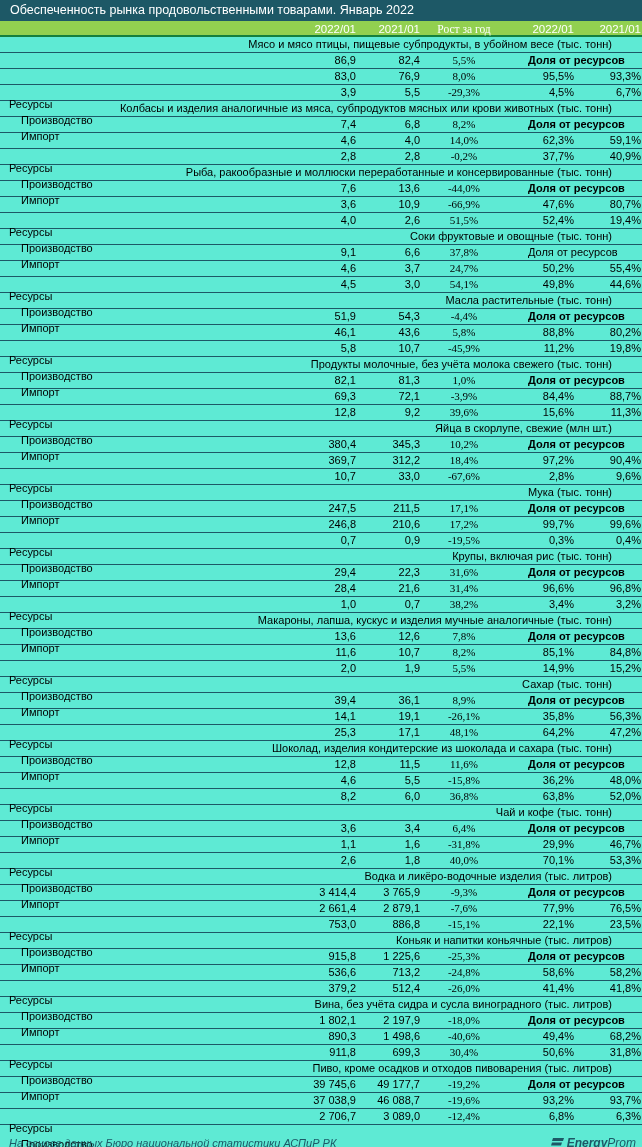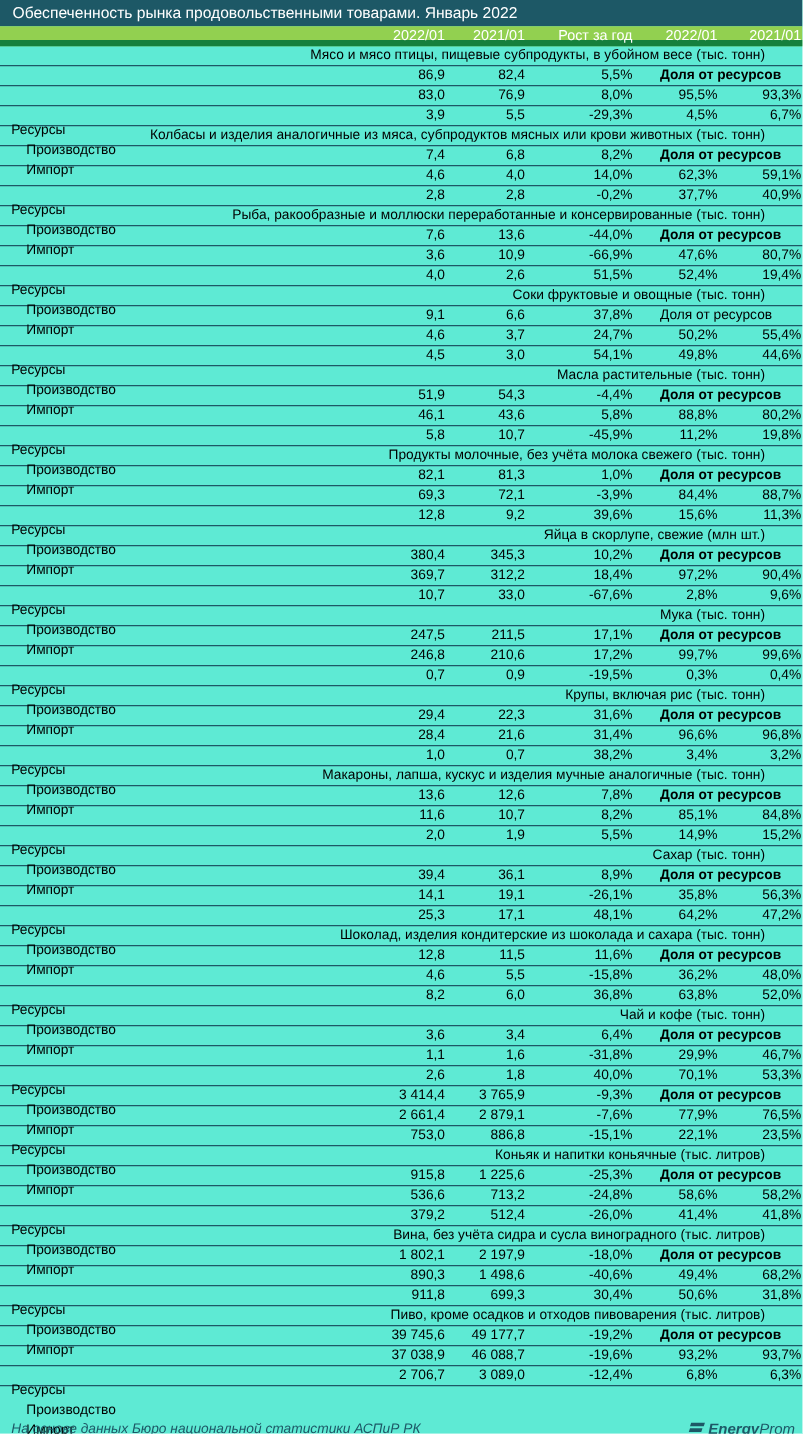--- a/index.html
+++ b/index.html
@@ -5,28 +5,28 @@
     * { box-sizing: border-box; margin: 0; padding: 0; }
     html, body { width: 642px; height: 1147px; background: #ffffff; overflow: hidden; }
     body { font-family: "Liberation Sans", sans-serif; color: #000; font-size: 11px; }
     .page { width: 642px; height: 1147px; position: relative; background: #5eead4; }
     .title-bar {
       height: 21px; background: #1d5866; color: #ffffff;
       font-size: 12.5px; line-height: 21px; padding-left: 10px; white-space: nowrap;
     }
     .col-header {
       display: flex; height: 16px; background: #92d050; color: #ffffff;
-      font-size: 11.5px; line-height: 16px; border-bottom: 5px solid #15803d;
+      font-size: 11.5px; line-height: 16px; border-bottom: 2px solid #15803d;
     }
     .row { display: flex; height: 16px; line-height: 15px; border-bottom: 1px solid #1d5866; white-space: nowrap; }
     .c-label { width: 290px; padding-left: 9px; margin-top: 44px; }
     .row.sub .c-label { padding-left: 21px; }
     .c-v1 { width: 66px; text-align: right; }
     .c-v2 { width: 66px; text-align: right; padding-right: 2px; }
-    .c-g  { width: 86px; text-align: right; padding-right: 2px; }
+    .c-g  { width: 86px; text-align: center; padding-right: 2px; font-family: Liberation Serif, serif; }
     .c-s1 { width: 66px; text-align: right; }
     .c-s2 { width: 68px; text-align: right; padding-right: 1px; }
     .c-share-label { width: 134px; padding-left: 20px; }
     .c-share-label.bold { font-weight: bold; }
     .section-title { height: 16px; line-height: 15px; text-align: right; font-weight: normal; border-bottom: 1px solid #1d5866; white-space: nowrap; padding-right: 30px; font-size: 11px; }
     .footer {
       position: absolute; left: 0; top: 1126px; width: 642px; height: 37px;
       display: flex; justify-content: space-between; align-items: center;
       border-bottom: 4px solid #1d5866; padding: 0 6px 0 9px;
     }
@@ -356,20 +356,21 @@
         <div class="c-s2">46,7%</div>
       </div>
       <div class="row sub">
         <div class="c-label">Импорт</div>
         <div class="c-v1">2,6</div>
         <div class="c-v2">1,8</div>
         <div class="c-g">40,0%</div>
         <div class="c-s1">70,1%</div>
         <div class="c-s2">53,3%</div>
       </div>
+      <div class="section-title">Водка и ликёро-водочные изделия (тыс. литров)</div>
       <div class="row">
         <div class="c-label">Ресурсы</div>
         <div class="c-v1">3 414,4</div>
         <div class="c-v2">3 765,9</div>
         <div class="c-g">-9,3%</div>
         <div class="c-share-label bold">Доля от ресурсов</div>
       </div>
       <div class="row sub">
         <div class="c-label">Производство</div>
         <div class="c-v1">2 661,4</div>

